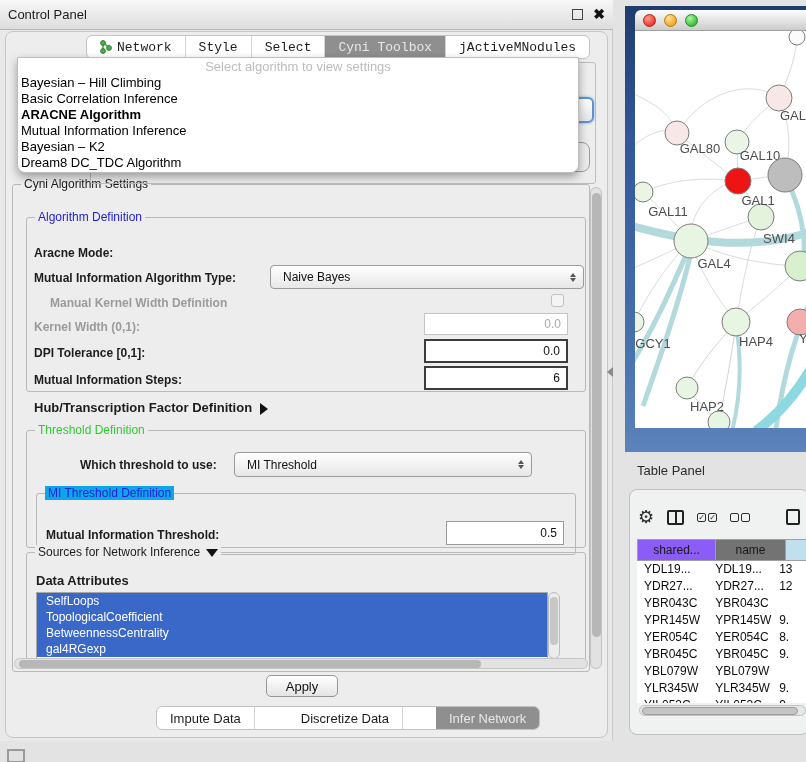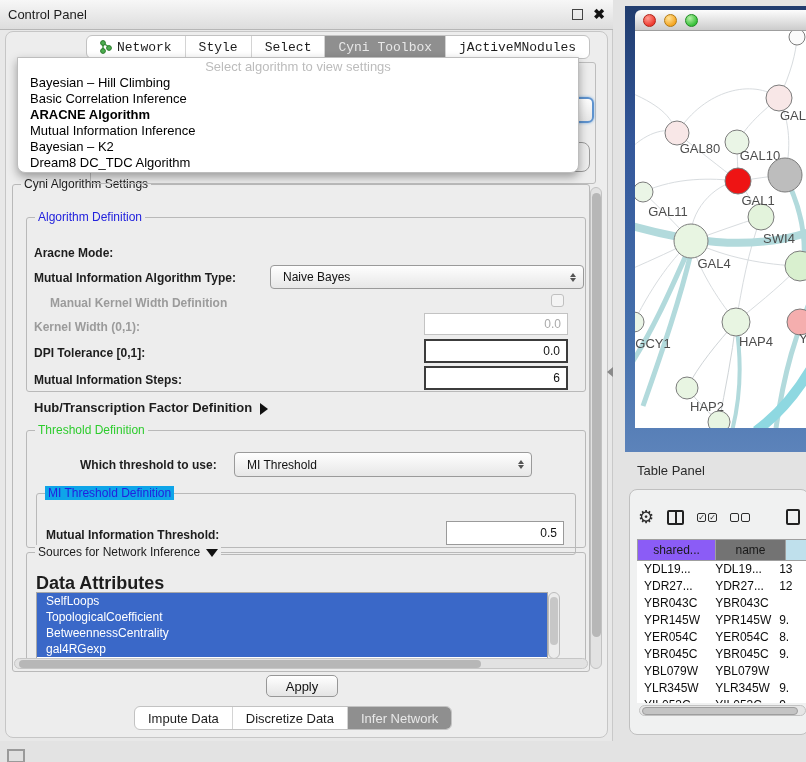--- a/index.html
+++ b/index.html
@@ -20,21 +20,21 @@
   .cp-body { left:5px; top:31px; width:603px; height:707px; background:#ededed;
     border:1px solid #c6c6c6; border-radius:8px; }
 
   
   .tabstrip { display:flex; background:#ffffff; border:1px solid #c2c2c2; border-radius:6px; overflow:hidden; height:24px; }
   .tabstrip .tab { display:flex; align-items:center; gap:5px; padding:0 13px; font-size:13px; color:#1d1d1d;
     border-right:1px solid #d4d4d4; white-space:nowrap; cursor:default; }
   .tabstrip .tab:last-child { border-right:none; }
   .tabstrip .tab.sel { background:#8f8f8f; color:#e8e8e8; }
   .top-tabs { left:86px; top:35px;font-family:Liberation Mono, monospace; }
-  .bottom-tabs { left:134px; top:706px; }
+  .bottom-tabs { left:156px; top:706px;gap:33px; }
 
   
   .grp { position:absolute; border:1px solid #b9b9b9; border-radius:3px; }
   .grp > .legend { position:absolute; top:-8px; left:8px; background:#ededed; padding:0 3px;
     font-size:12px; color:#1c1c1c; white-space:nowrap; }
   .legend.blue { color:#2222dd; }
   .legend.green { color:#2ecc2e; }
 
   .lbl { position:absolute; font-size:12px; font-weight:bold; color:#1d1d1d; white-space:nowrap; }
   .lbl.dis { color:#9b9b9b; }
@@ -70,21 +70,21 @@
   .hthumb { position:absolute; top:1px; height:8px; background:#b7b7b7; border-radius:4px; }
 
   .apply-btn { position:absolute; left:266px; top:675px; width:72px; height:22px;
     border:1px solid #979797; border-radius:5px; background:linear-gradient(#ffffff,#e4e4e4);
     font-size:13px; color:#111; display:flex; align-items:center; justify-content:center; }
 
   
   .popup { left:17px; top:57px; width:562px; height:116px; background:#ffffff;
     border:1px solid #bdbdbd; border-radius:0 0 8px 8px; box-shadow:0 4px 10px rgba(0,0,0,0.35); z-index:30; }
   .popup .ph { height:17px; text-align:center; font-size:13px; color:#bcbcbc; line-height:17px; }
-  .popup .item { height:16px; line-height:16px; font-size:13px; color:#000; padding-left:12px; white-space:nowrap; }
+  .popup .item { height:16px; line-height:16px; font-size:13px; color:#000; padding-left:3px; white-space:nowrap; }
   .popup .item.sel { font-weight:bold; }
 
   .frag-groupbox { left:90px; top:62px; width:506px; height:122px; border:1px solid #bdbdbd; border-radius:3px; z-index:5; }
   .frag-combo { left:546px; top:97px; width:48px; height:26px; border:2px solid #5e93cf; border-radius:6px;
     background:linear-gradient(#fdfdfd,#e6e6e6); box-shadow:0 0 3px #7fb0e0; z-index:6; }
   .frag-roundbox { left:410px; top:142px; width:180px; height:30px; border:1px solid #9a9a9a; border-radius:8px; background:#ededed; z-index:4; }
 
   .splitter-arrow { left:607px; top:367px; width:0; height:0; z-index:2;
     border-top:5px solid transparent; border-bottom:5px solid transparent; border-right:6px solid #8a8a8a; }
 
@@ -208,21 +208,21 @@
 
   <div class="grp" style="left:36px; top:493px; width:540px; height:62px; border-radius:3px;">
     <span class="legend blue" style="background:#0ea5e9;">MI Threshold Definition</span>
   </div>
   <span class="lbl" style="left:46px; top:528px;">Mutual Information Threshold:</span>
   <div class="field thin" style="left:446px; top:521px; width:118px; height:24px;">0.5</div>
 
   <div class="grp" style="left:26px; top:552px; width:560px; height:112px;">
     <span class="legend"><span>Sources for Network Inference</span><span class="tri-down"></span></span>
   </div>
-  <span class="lbl" style="left:36px; top:573px; font-size:18px;">Data Attributes</span>
+  <span class="lbl" style="left:36px; top:573px; font-size:13px;">Data Attributes</span>
   <div class="attr-list" style="left:36px; top:592px; width:512px; height:67px;" id="attr-list">
       <div class="attr-item sel">SelfLoops</div>
       <div class="attr-item sel">TopologicalCoefficient</div>
       <div class="attr-item sel">BetweennessCentrality</div>
       <div class="attr-item sel">gal4RGexp</div>
     </div>
   <div class="list-vscroll" style="left:548px; top:592px; height:67px;">
     <div class="list-vthumb" style="top:4px; height:48px;"></div>
   </div>
 

